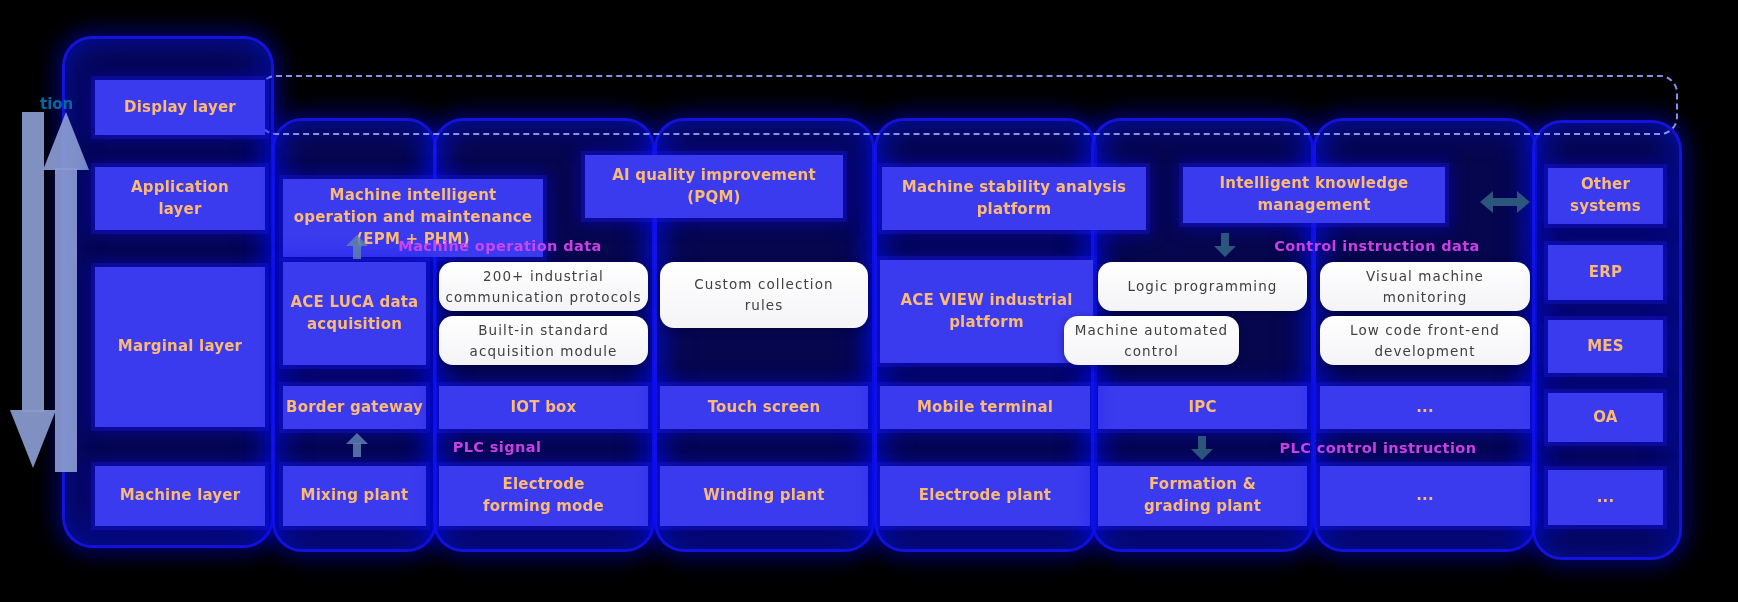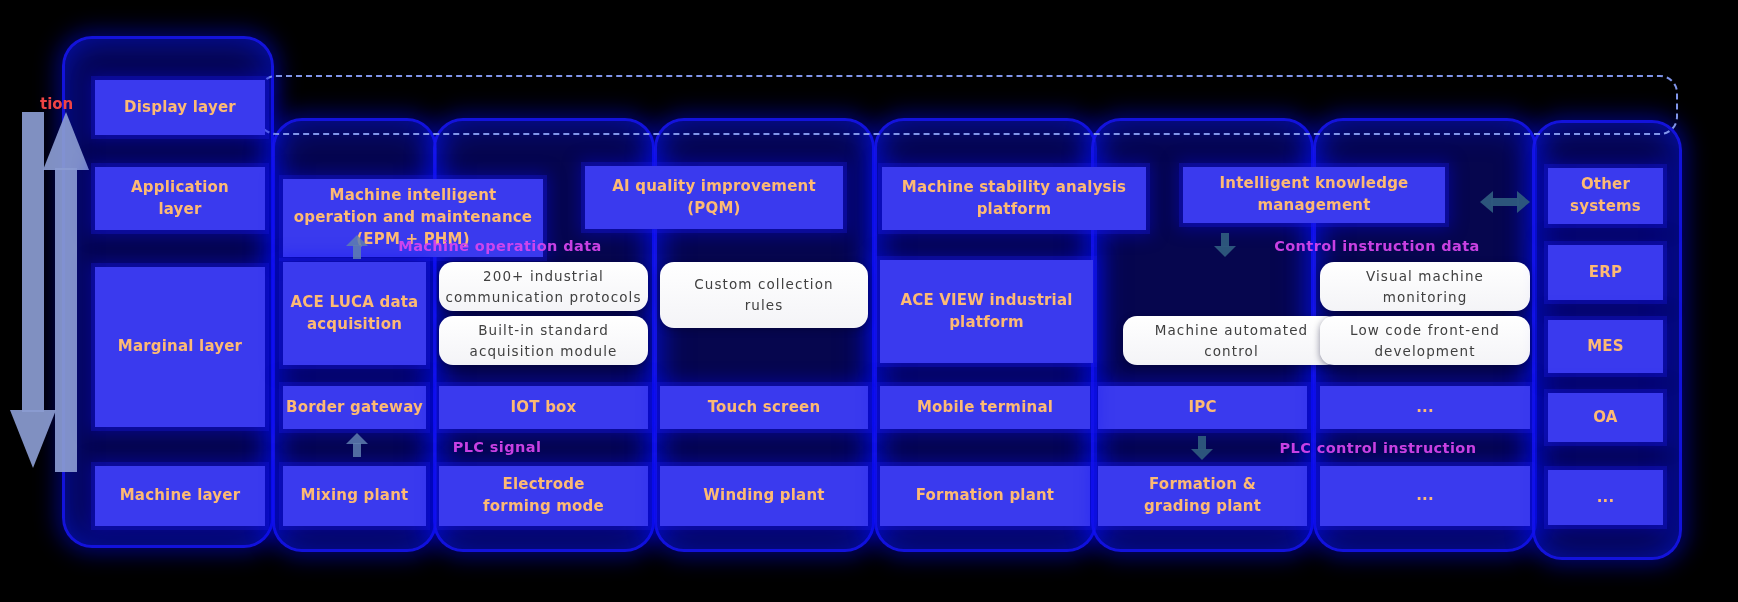--- a/index.html
+++ b/index.html
@@ -30,21 +30,21 @@
     color:#404040;border-radius:14px;
     display:flex;align-items:center;justify-content:center;text-align:center;
     font-weight:400;font-size:13.5px;letter-spacing:1.1px;line-height:1.55;white-space:pre-line;
     box-sizing:border-box;box-shadow:0 2px 7px rgba(0,0,40,0.45);
   }
   .flow-label{
     position:absolute;z-index:5;color:#d946ef;font-weight:bold;font-size:14.5px;
     text-align:center;letter-spacing:0.4px;opacity:0.92;white-space:nowrap;
   }
   .clipped-label{
-    position:absolute;z-index:5;color:#ef4444;font-weight:bold;font-size:15px;white-space:nowrap;
+    position:absolute;z-index:5;color:#0369a1;font-weight:bold;font-size:15px;white-space:nowrap;
   }
   .arrow-svg{position:absolute;z-index:5;}
   .big-arrows{position:absolute;z-index:3;}
   .fill-big{fill:#8b9cd1;opacity:0.92;}
   .fill-light{fill:#5f7fae;opacity:0.85;}
   .fill-dark{fill:#2e5a7d;opacity:0.95;}
 </style>
 </head>
 <body>
 
@@ -72,57 +72,58 @@
 
   <div class="box" style="left:95px;top:80px;width:170px;height:55px">Display layer</div>
   <div class="box" style="left:95px;top:167px;width:170px;height:63px">Application
 layer</div>
   <div class="box" style="left:95px;top:267px;width:170px;height:160px">Marginal layer</div>
   <div class="box" style="left:95px;top:466px;width:170px;height:60px">Machine layer</div>
 
   <div class="box" style="left:283px;top:179px;width:260px;height:78px">Machine intelligent
 operation and maintenance
 (EPM + PHM)</div>
-  <div class="box" style="left:585px;top:166px;width:258px;height:63px">AI quality improvement
+  <div class="box" style="left:585px;top:155px;width:258px;height:63px">AI quality improvement
 (PQM)</div>
   <div class="box" style="left:882px;top:167px;width:264px;height:63px">Machine stability analysis
 platform</div>
   <div class="box" style="left:1183px;top:167px;width:262px;height:56px">Intelligent knowledge
 management</div>
 
   <div class="box" style="left:283px;top:262px;width:143px;height:103px">ACE LUCA data
 acquisition</div>
   <div class="box" style="left:880px;top:260px;width:213px;height:103px">ACE VIEW industrial
 platform</div>
 
   <div class="chip" style="left:439px;top:262px;width:209px;height:49px">200+ industrial
 communication protocols</div>
   <div class="chip" style="left:439px;top:316px;width:209px;height:49px">Built-in standard
 acquisition module</div>
   <div class="chip" style="left:660px;top:262px;width:208px;height:66px">Custom collection
 rules</div>
-  <div class="chip" style="left:1123px;top:316px;width:217px;height:49px">Machine automated
+  <div class="chip" style="left:1098px;top:262px;width:209px;height:49px">Logic programming</div>
+  <div class="chip" style="left:1064px;top:316px;width:175px;height:49px">Machine automated
 control</div>
   <div class="chip" style="left:1320px;top:262px;width:210px;height:49px">Visual machine
 monitoring</div>
   <div class="chip" style="left:1320px;top:316px;width:210px;height:49px">Low code front-end
 development</div>
 
   <div class="box" style="left:283px;top:386px;width:143px;height:43px">Border gateway</div>
   <div class="box" style="left:439px;top:386px;width:209px;height:43px">IOT box</div>
   <div class="box" style="left:660px;top:386px;width:208px;height:43px">Touch screen</div>
   <div class="box" style="left:1098px;top:386px;width:209px;height:43px">IPC</div>
   <div class="box" style="left:880px;top:386px;width:210px;height:43px">Mobile terminal</div>
   <div class="box" style="left:1320px;top:386px;width:210px;height:43px">...</div>
 
   <div class="box" style="left:283px;top:466px;width:143px;height:60px">Mixing plant</div>
   <div class="box" style="left:439px;top:466px;width:209px;height:60px">Electrode
 forming mode</div>
   <div class="box" style="left:660px;top:466px;width:208px;height:60px">Winding plant</div>
-  <div class="box" style="left:880px;top:466px;width:210px;height:60px">Formation plant</div>
+  <div class="box" style="left:880px;top:466px;width:210px;height:60px">Electrode plant</div>
   <div class="box" style="left:1098px;top:466px;width:209px;height:60px">Formation &amp;
 grading plant</div>
   <div class="box" style="left:1320px;top:466px;width:210px;height:60px">...</div>
 
   <div class="box" style="left:1548px;top:168px;width:115px;height:56px">Other
 systems</div>
   <div class="box" style="left:1548px;top:245px;width:115px;height:55px">ERP</div>
   <div class="box" style="left:1548px;top:320px;width:115px;height:53px">MES</div>
   <div class="box" style="left:1548px;top:393px;width:115px;height:49px">OA</div>
   <div class="box" style="left:1548px;top:470px;width:115px;height:55px">...</div>

